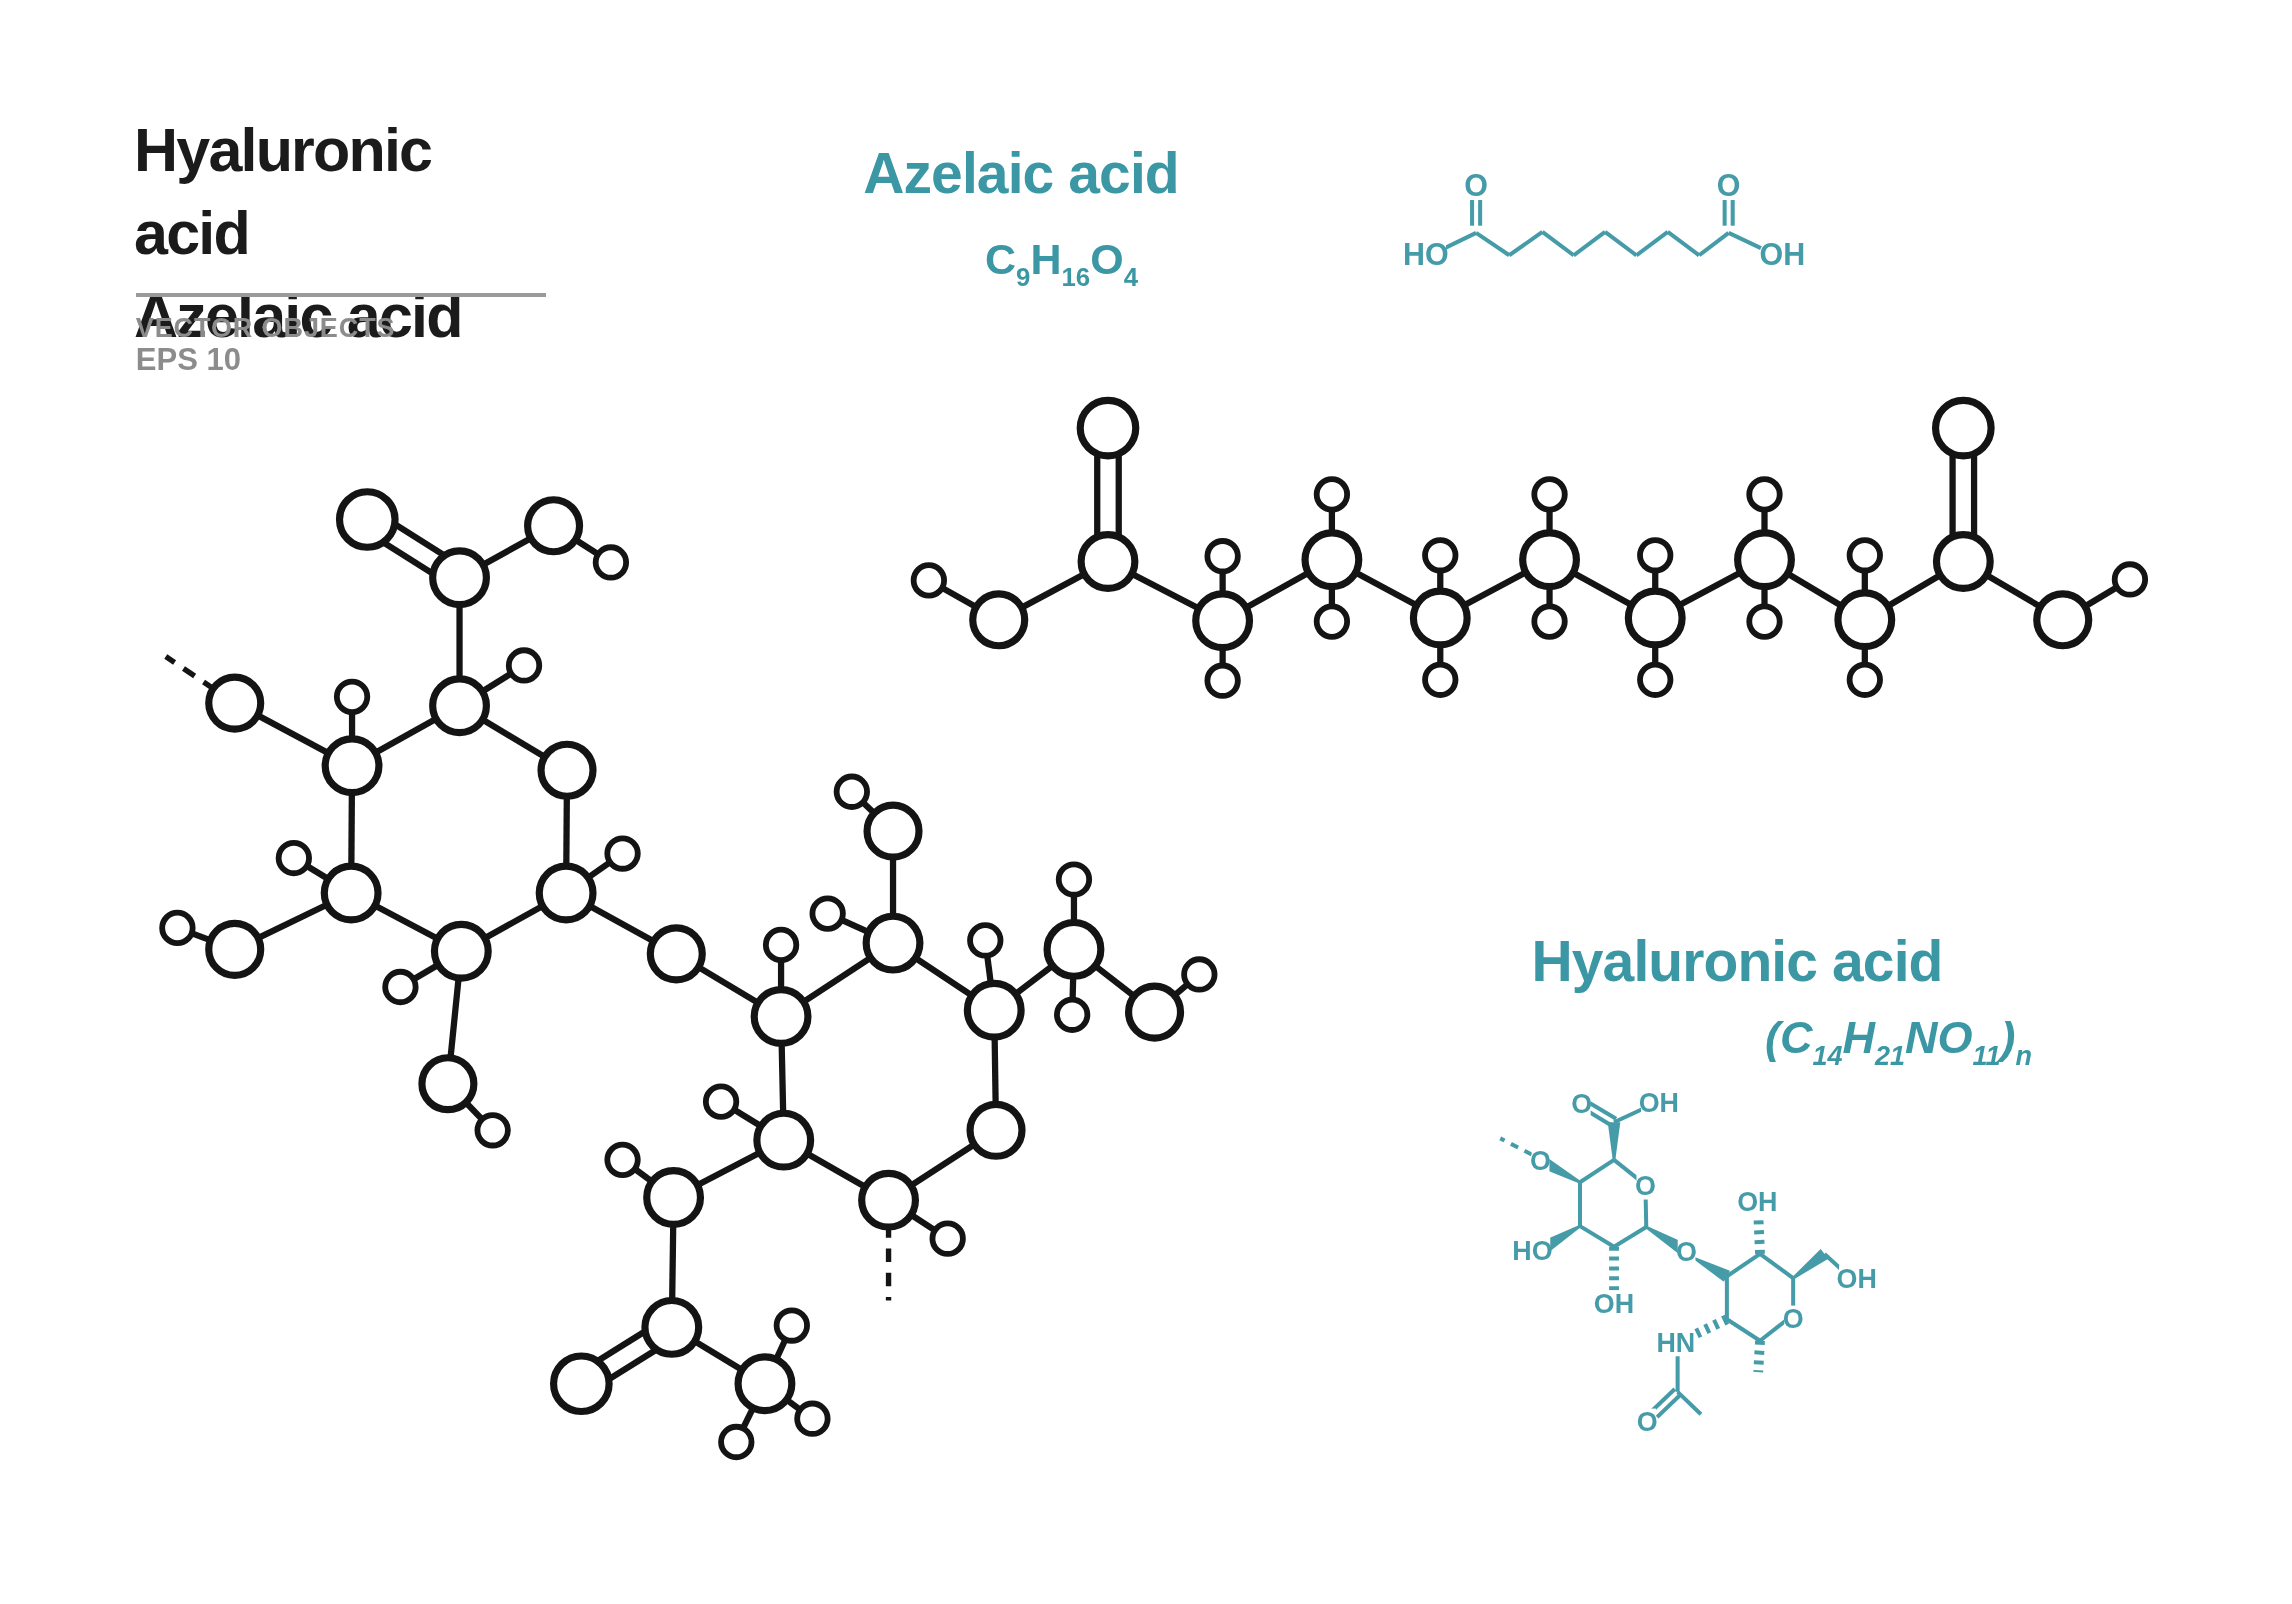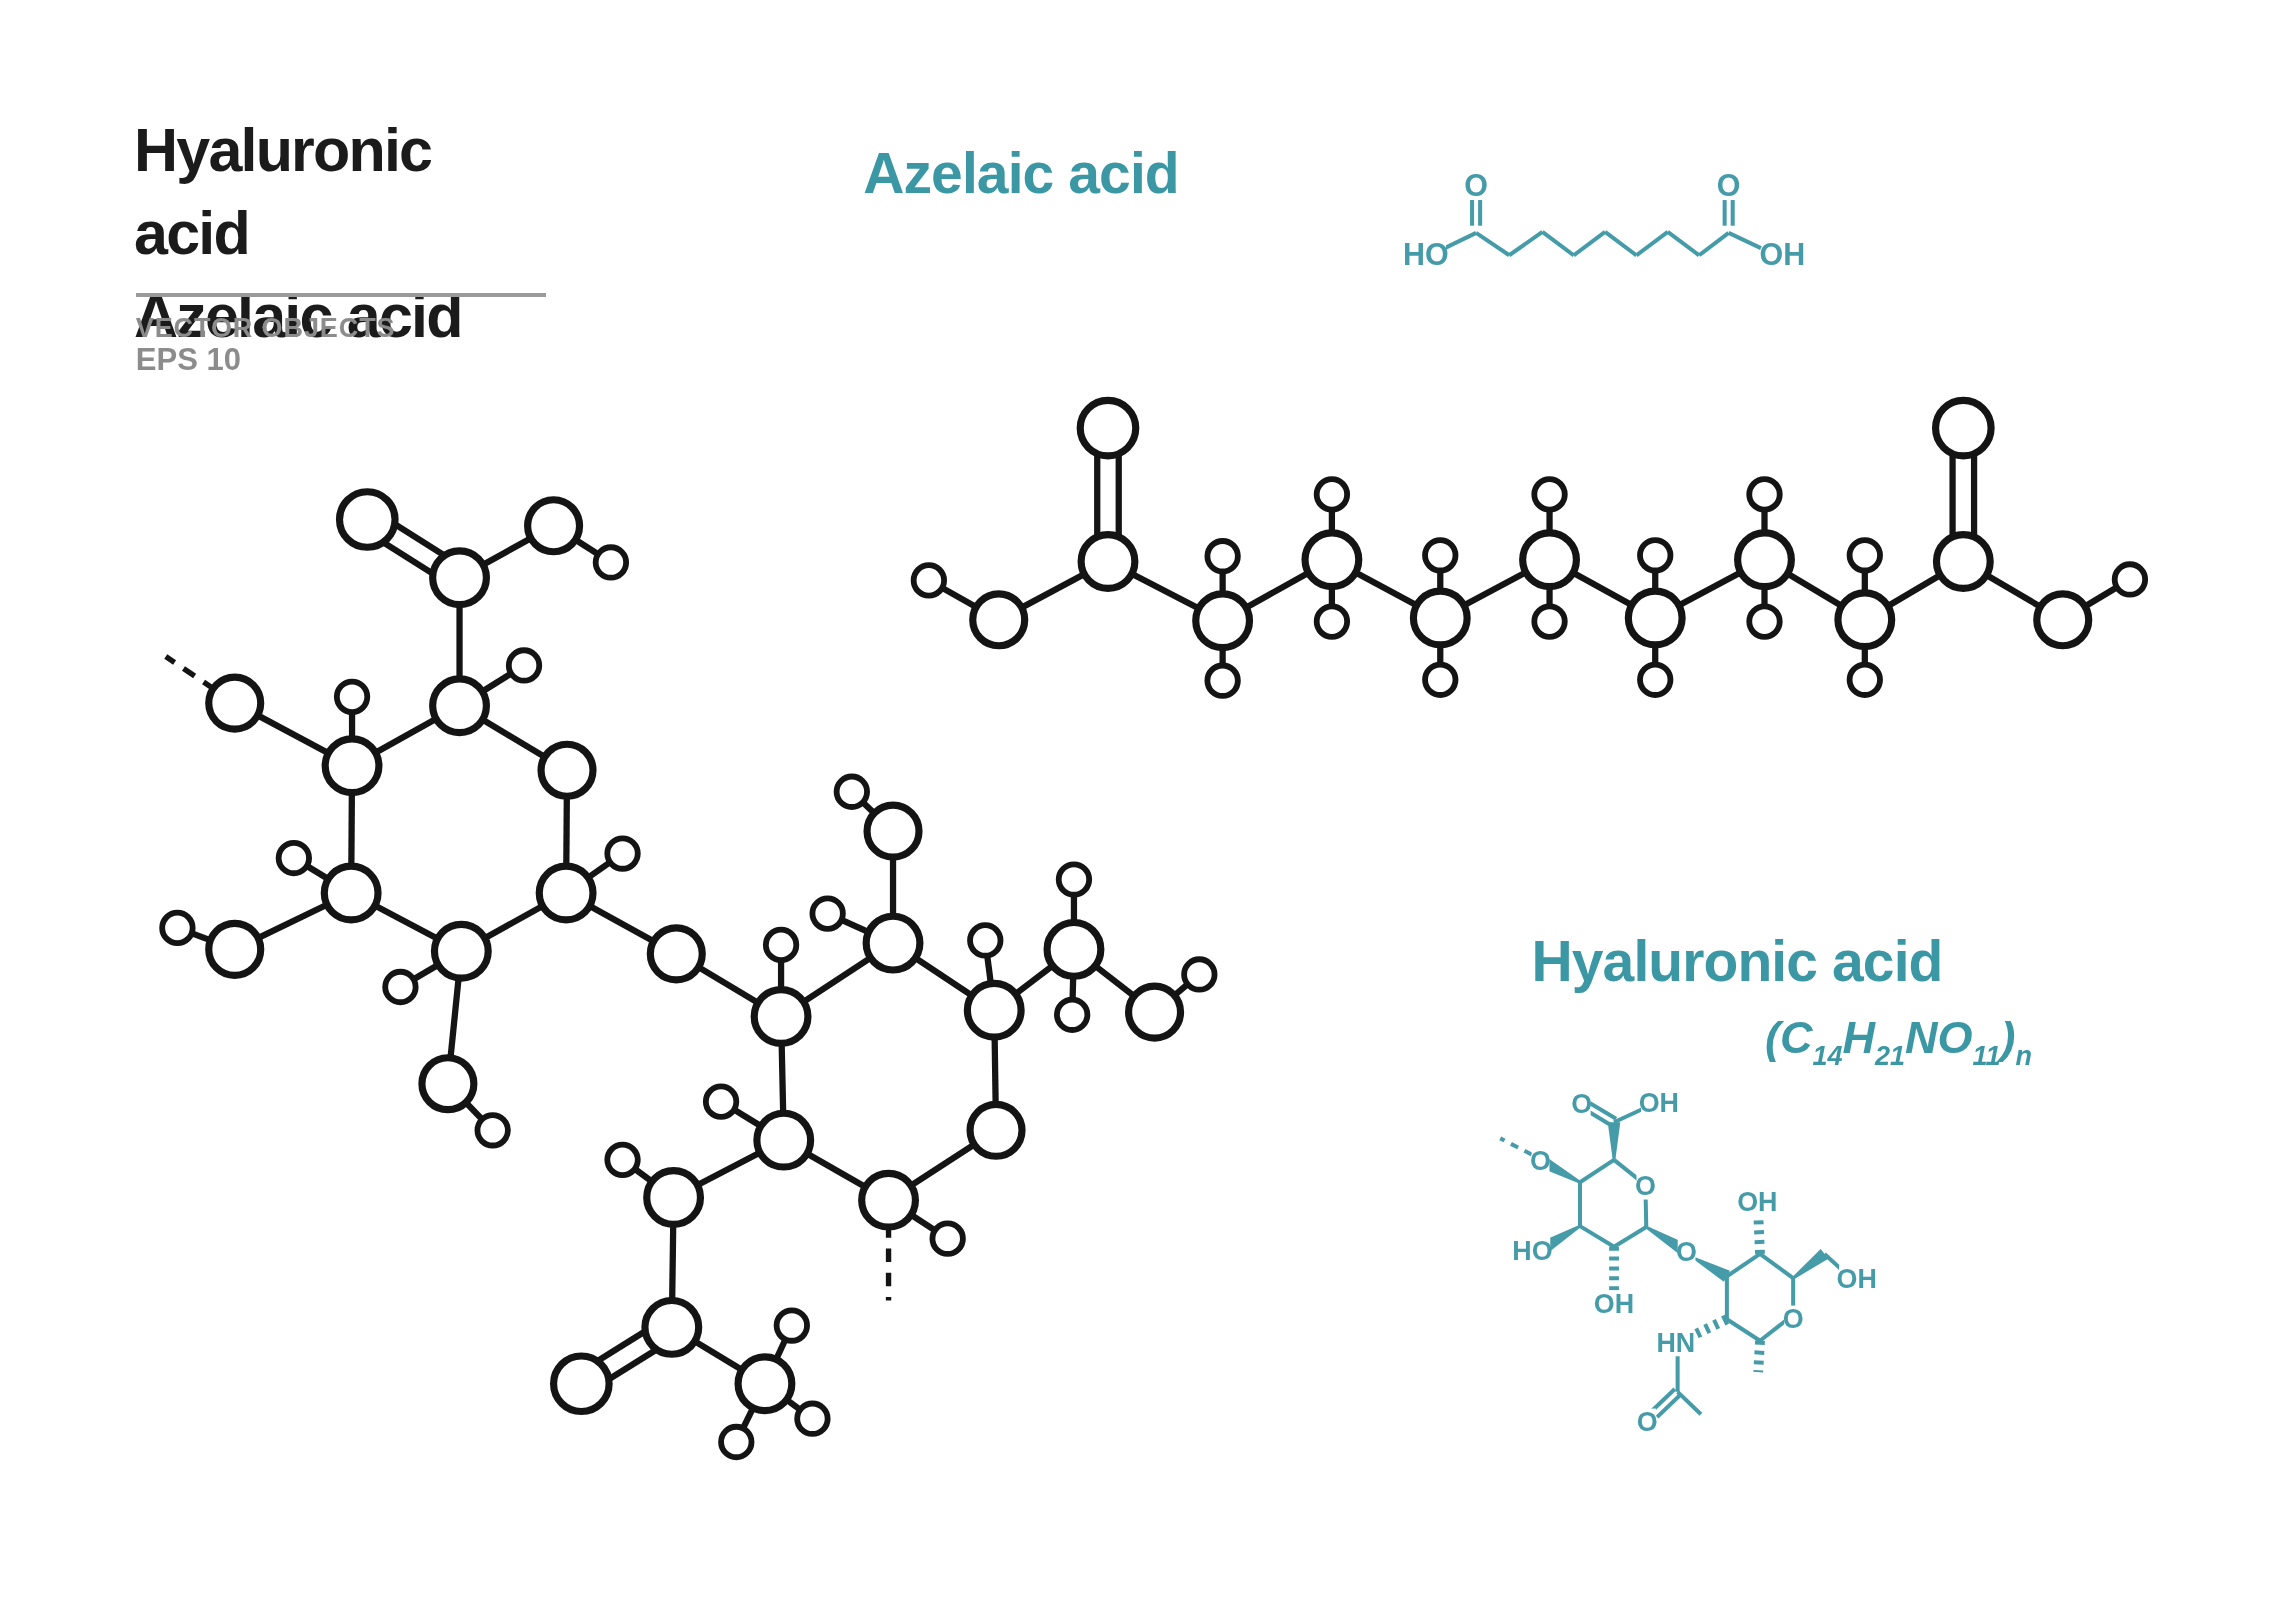--- a/index.html
+++ b/index.html
@@ -31,20 +31,21 @@
     <div class="main-title">
       <div>Hyaluronic acid</div>
       <div>Azelaic acid</div>
     </div>
     <div class="divider"></div>
     <div class="tag-line">VECTOR OBJECTS</div>
     <div class="eps-line">EPS 10</div>
   </div>
 
   <div class="sec-heading az">Azelaic acid</div>
+  <div class="formula az"><span>C</span><span class="sub">9</span><span>H</span><span class="sub">16</span><span>O</span><span class="sub">4</span></div>
 
   <div class="sec-heading hy">Hyaluronic acid</div>
   <div class="formula hy"><span>(C</span><span class="sub">14</span><span>H</span><span class="sub">21</span><span>NO</span><span class="sub">11</span><span>)</span><span class="sub">n</span></div>
 
   <svg id="structures" viewBox="0 0 2560 1792">
       <g>
         <line x1="1037" y1="648" x2="1115" y2="692" stroke="#141414" stroke-width="7"></line>
         <line x1="1115" y1="692" x2="1237" y2="627" stroke="#141414" stroke-width="7"></line>
         <line x1="1249" y1="627" x2="1249" y2="478" stroke="#141414" stroke-width="7"></line>
         <line x1="1225" y1="627" x2="1225" y2="478" stroke="#141414" stroke-width="7"></line>

